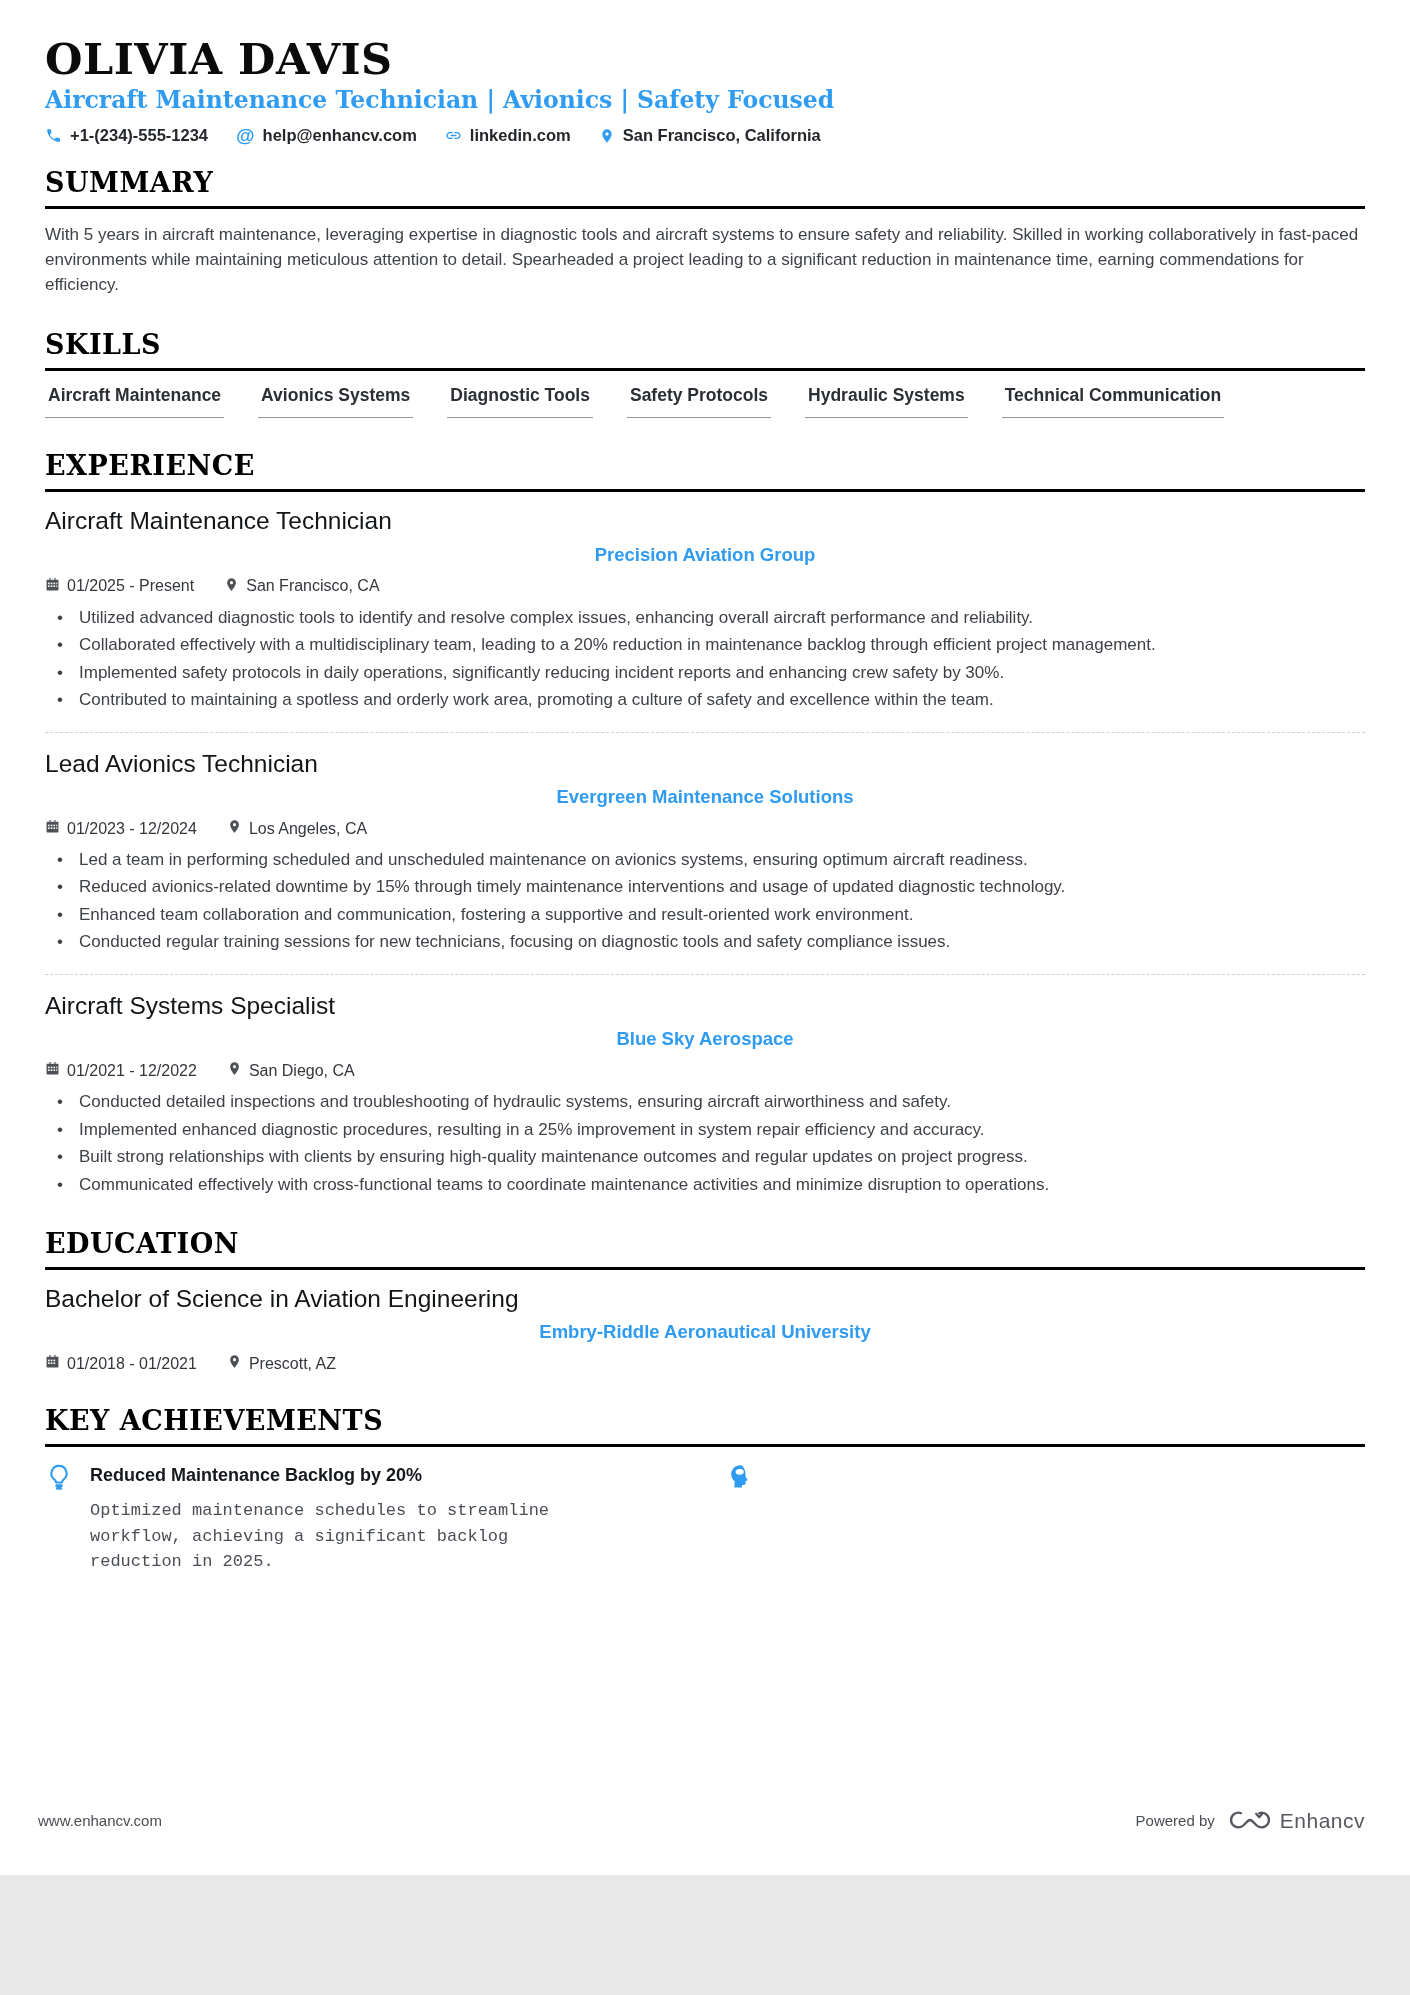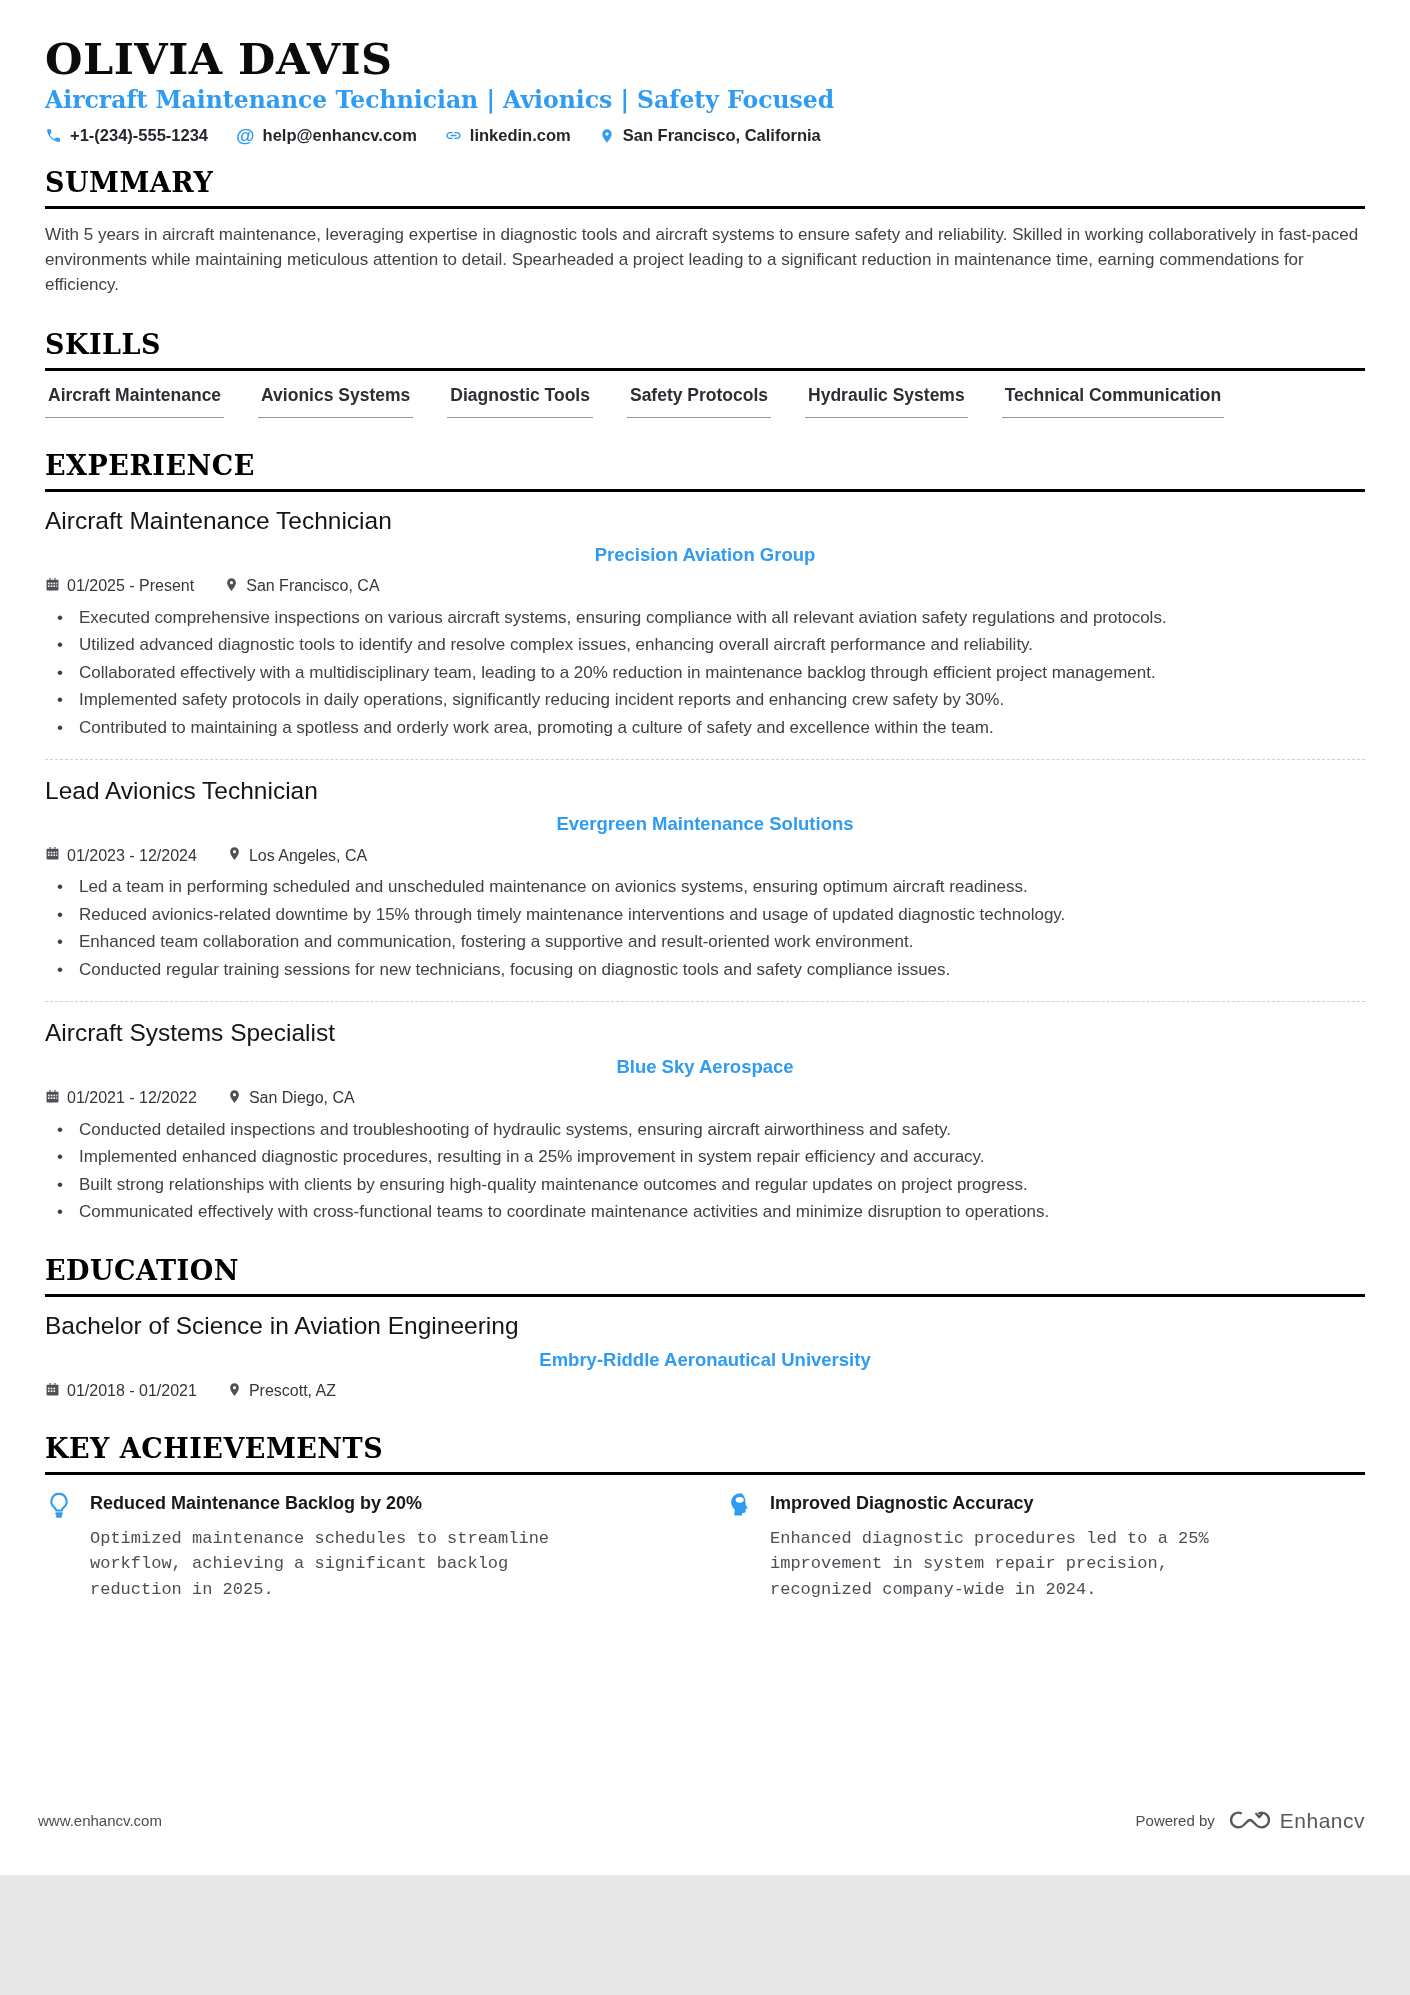--- a/index.html
+++ b/index.html
@@ -167,21 +167,20 @@
                 <span class="ico">
                   <svg viewBox="0 0 24 24" width="15" height="15">
                     <path fill="#4d5156" d="M12 2a7 7 0 0 0-7 7c0 5.2 7 13 7 13s7-7.8 7-13a7 7 0 0 0-7-7zm0 9.5a2.5 2.5 0 1 1 0-5 2.5 2.5 0 0 1 0 5z"></path>
                   </svg>
                 </span>
                 <span>San Francisco, CA</span>
               </span>
             </div>
             <ul class="bullets">
 
-            <li>Executed comprehensive inspections on various aircraft systems, ensuring compliance with all relevant aviation safety regulations and protocols.</li>
               <li>Utilized advanced diagnostic tools to identify and resolve complex issues, enhancing overall aircraft performance and reliability.</li>
               <li>Collaborated effectively with a multidisciplinary team, leading to a 20% reduction in maintenance backlog through efficient project management.</li>
               <li>Implemented safety protocols in daily operations, significantly reducing incident reports and enhancing crew safety by 30%.</li>
               <li>Contributed to maintaining a spotless and orderly work area, promoting a culture of safety and excellence within the team.</li>
             </ul>
           </div>
           <div class="job">
             <h3 class="entry-title">Lead Avionics Technician</h3>
             <div class="entry-company">Evergreen Maintenance Solutions</div>
             <div class="meta-row">
@@ -307,24 +306,20 @@
             <p class="ach-text">Optimized maintenance schedules to streamline workflow, achieving a significant backlog reduction in 2025.</p>
           </div>
         </div>
         <div class="ach-item">
           <span class="ach-icon">
             <svg viewBox="0 0 24 24" width="28" height="28">
                 <path fill="#2f9bf1" d="M13.2 2C8.8 2 5.3 5.4 5.3 9.7c0 2.5 1.2 4.6 3 6l-.3 4.8c0 .3.2.5.5.5h5.6c.3 0 .5-.2.5-.5v-1.6h1.6c.8 0 1.5-.7 1.5-1.5v-2.2h1.1c.4 0 .6-.4.4-.8l-1.5-2.6c.3-4.6-1.7-9.8-4.5-9.8z"></path>
                 <ellipse cx="12.6" cy="7.6" rx="3.5" ry="2.5" fill="#fff"></ellipse>
               </svg>
           </span>
-          <div>
-            <h4 class="ach-title">Improved Diagnostic Accuracy</h4>
-            <p class="ach-text">Enhanced diagnostic procedures led to a 25% improvement in system repair precision, recognized company-wide in 2024.</p>
-          </div>
         </div>
       </div>
     </section>
 
   </div>
 
   <div class="footer">
     <a class="footer-url">www.enhancv.com</a>
     <div class="powered">
       <span class="powered-label">Powered by</span>

